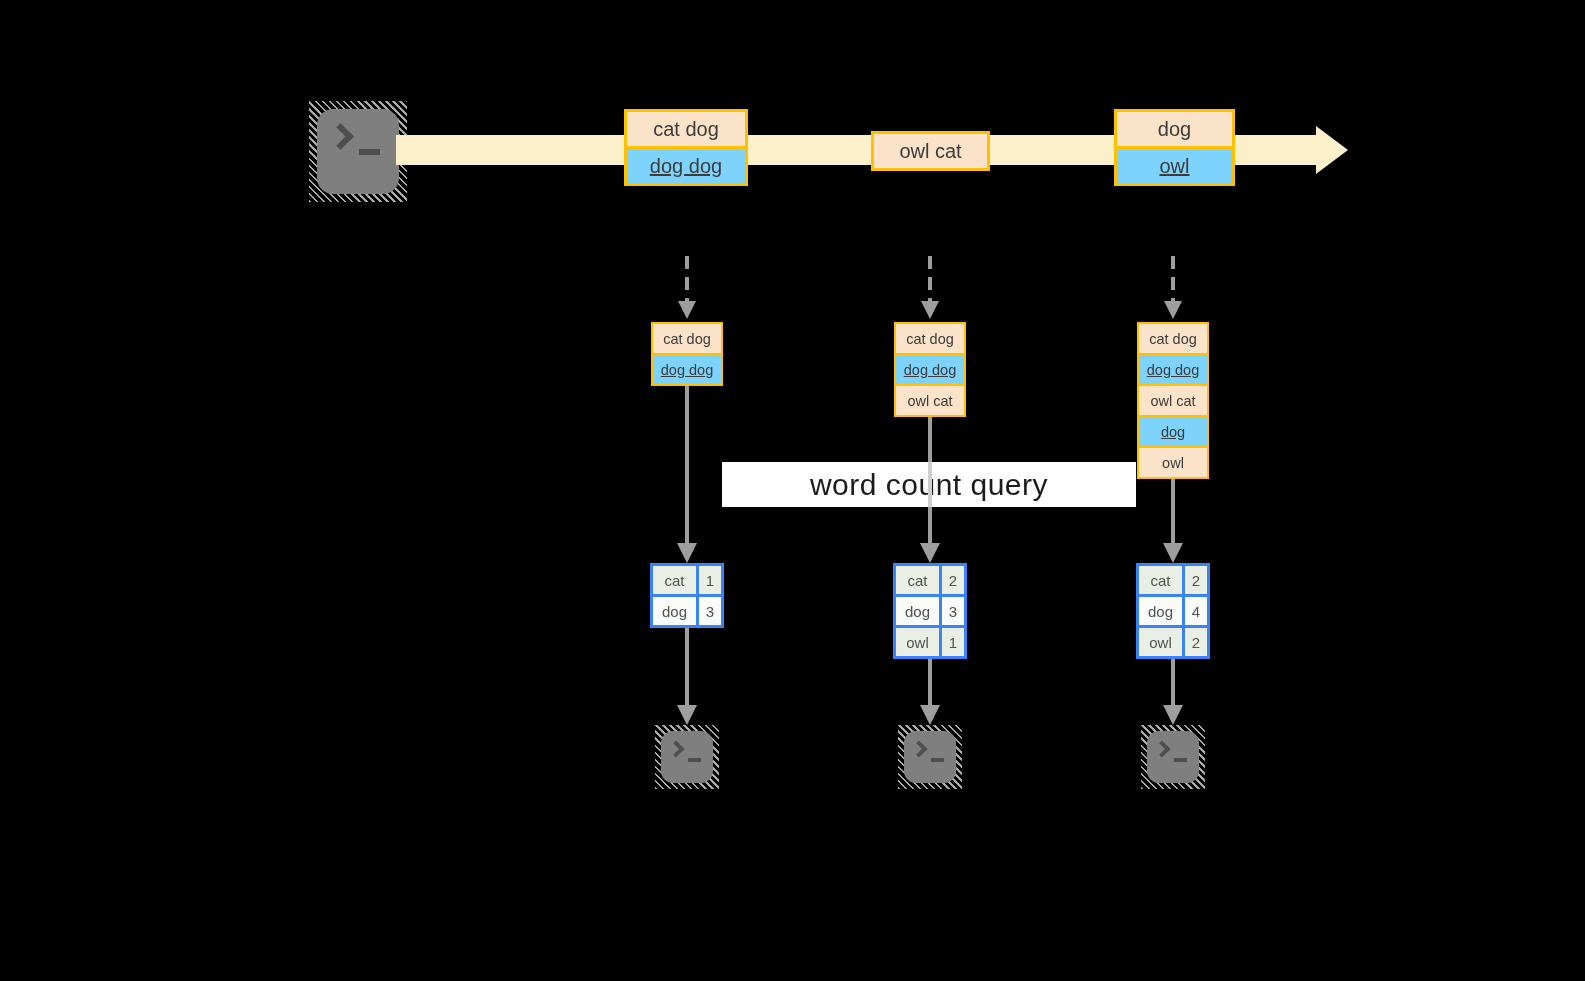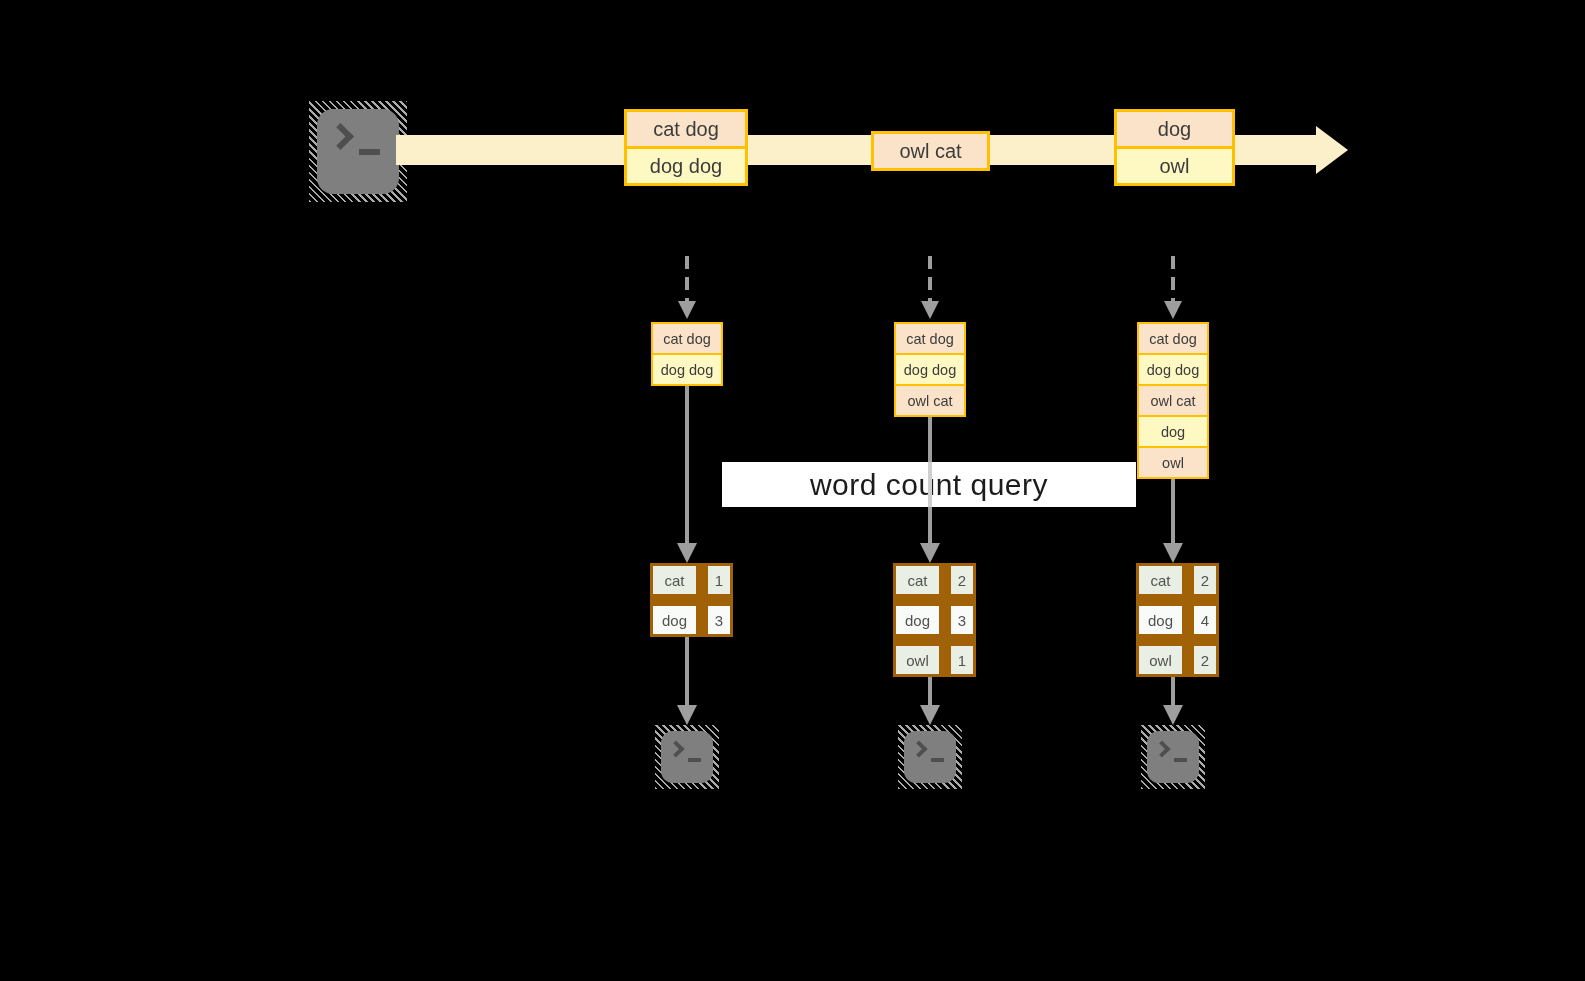--- a/index.html
+++ b/index.html
@@ -30,24 +30,24 @@
              border-bottom:24px solid transparent;border-left:32px solid #FCF0CB;z-index:1;}
 
   
   .obox{background:#FFC000;padding:3px;display:flex;flex-direction:column;gap:3px;z-index:6;}
   .obox .row{height:34px;display:flex;align-items:center;justify-content:center;
              font-size:20px;color:#3c3c3c;}
   .stack{background:#FFC000;padding:2px;display:flex;flex-direction:column;gap:2px;z-index:6;}
   .stack .row{height:29px;display:flex;align-items:center;justify-content:center;
               font-size:14.5px;color:#3c3c3c;}
   .row.dark{background:#FAE3C8;}
-  .row.light{background:#fef9c3;}
+  .row.light{background:#7dd3fc;text-decoration:underline;}
 
   
-  .gtable{background:#a16207;padding:3px;display:grid;grid-template-columns:43px 22px;gap:12px;z-index:6;text-align:center;}
+  .gtable{background:#3b82f6;padding:3px;display:grid;grid-template-columns:43px 22px;gap:3px;z-index:6;text-align:center;}
   .gtable .cell{height:28px;display:flex;align-items:center;justify-content:center;
                 font-size:15px;color:#525252;}
   .cell.tint{background:#E9EFE4;}
   .cell.white{background:#F9FBF8;}
 
   
   .vline{width:4px;background:#9E9E9E;z-index:5;}
   .vline.dashedline{background:repeating-linear-gradient(to bottom,#9E9E9E 0 13px,rgba(0,0,0,0) 13px 21px);}
   .vline.banner-cross{background:linear-gradient(to bottom,#9E9E9E 0 45px,#CFCFCF 45px 90px,#9E9E9E 90px 100%);}
   .head-down{width:0;height:0;border-left:10px solid transparent;border-right:10px solid transparent;

